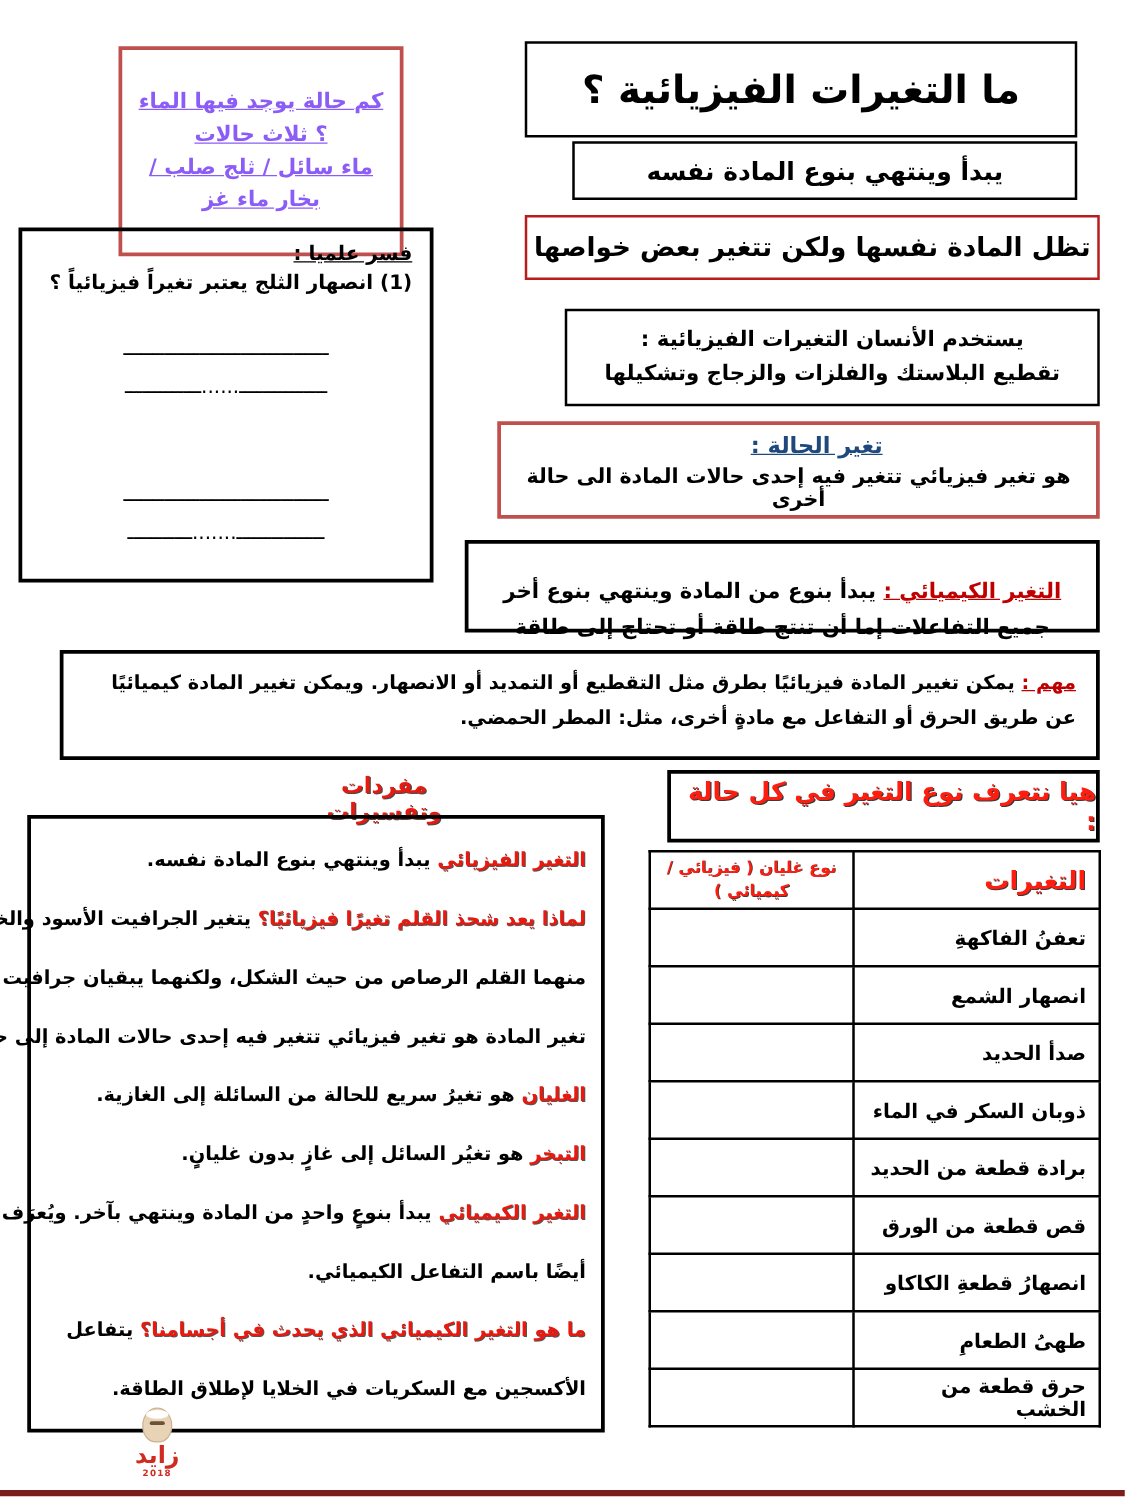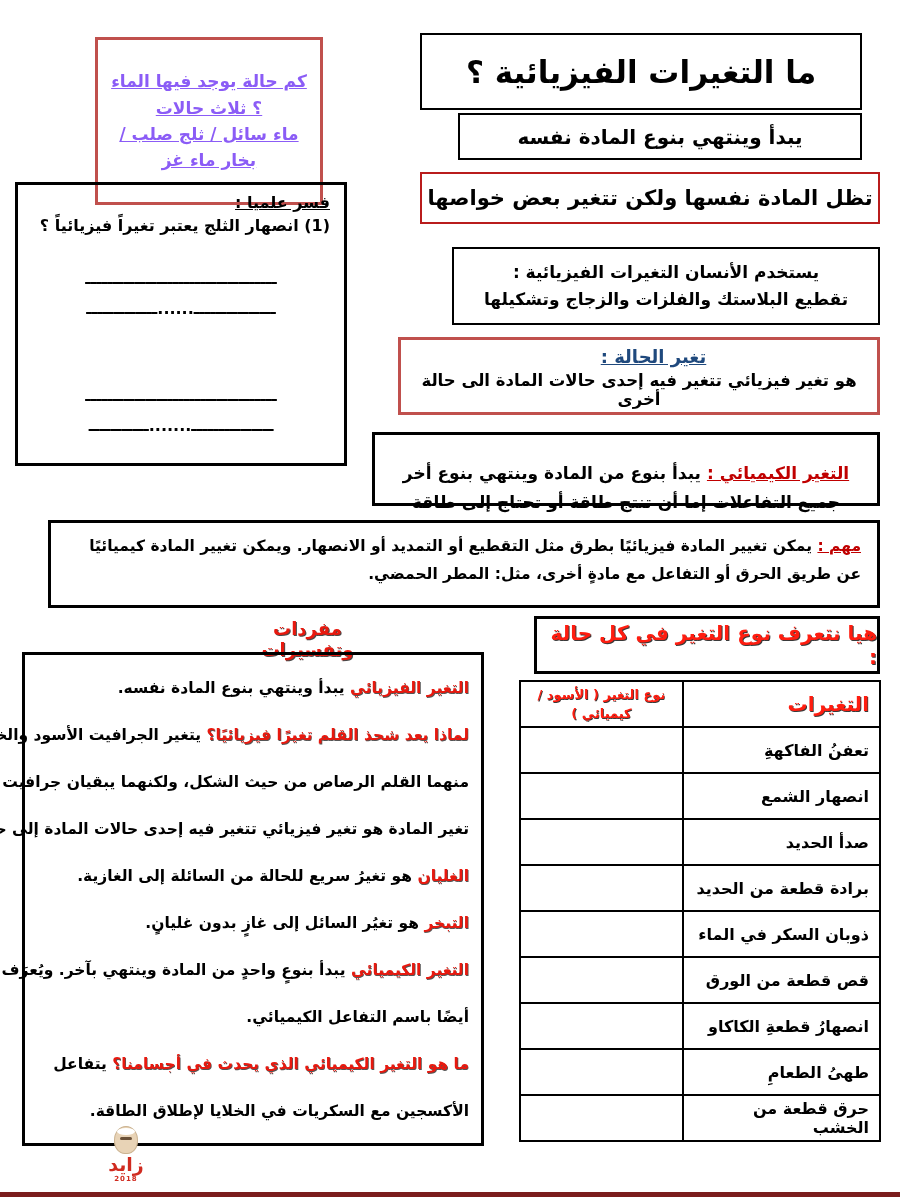--- a/index.html
+++ b/index.html
@@ -69,21 +69,21 @@
   .impbox .h { color:#c00000; text-decoration:underline; }
 
   
   .explainbox {
     left:15px; top:182px; width:332px; height:284px;
     border:3px solid #000; padding:8px 14px;
     font-size:16px; font-weight:bold; text-align:right;
   }
   .explainbox .h { text-decoration:underline; }
   .explainbox .q { margin-top:2px; line-height:1.5; }
-  .explainbox .blank { text-align:center; letter-spacing:0; line-height:1.9; font-weight:bold; overflow:hidden; white-space:nowrap; }
+  .explainbox .blank { text-align:center; letter-spacing:0; line-height:1.9; font-weight:normal; overflow:hidden; white-space:nowrap; }
   .sp1 { height:26px; } .sp2 { height:30px; }
 
   
   .vocab-heading {
     left:225px; top:618px; width:165px; text-align:center;
     color:#e8190f; font-size:18px; font-weight:bold;
     text-shadow:1px 1px 0 #4a4a4a;
   }
   .vocabbox {
     left:22px; top:652px; width:462px; height:494px;
@@ -211,40 +211,40 @@
   </div>
 
   <div class="abs quiz-heading">
     <span>هيا نتعرف نوع التغير في كل حالة :</span>
   </div>
 
   <table class="abs quiztable">
     <tbody>
         <tr>
       <td class="c-change hdr-changes">التغيرات</td>
-      <td class="c-answer hdr-type">نوع التغير ( الأسود / كيميائي )</td>
+      <td class="c-answer hdr-type">نوع غليان ( فيزيائي / كيميائي )</td>
     </tr>
     <tr>
       <td class="c-change">تعفنُ الفاكهةِ</td>
       <td class="c-answer"></td>
     </tr>
     <tr>
       <td class="c-change">انصهار الشمع</td>
       <td class="c-answer"></td>
     </tr>
     <tr>
       <td class="c-change">صدأ الحديد</td>
       <td class="c-answer"></td>
     </tr>
     <tr>
+      <td class="c-change">ذوبان السكر في الماء</td>
+      <td class="c-answer"></td>
+    </tr>
+    <tr>
       <td class="c-change">برادة قطعة من الحديد</td>
-      <td class="c-answer"></td>
-    </tr>
-    <tr>
-      <td class="c-change">ذوبان السكر في الماء</td>
       <td class="c-answer"></td>
     </tr>
     <tr>
       <td class="c-change">قص قطعة من الورق</td>
       <td class="c-answer"></td>
     </tr>
     <tr>
       <td class="c-change">انصهارُ قطعةِ الكاكاو</td>
       <td class="c-answer"></td>
     </tr>

